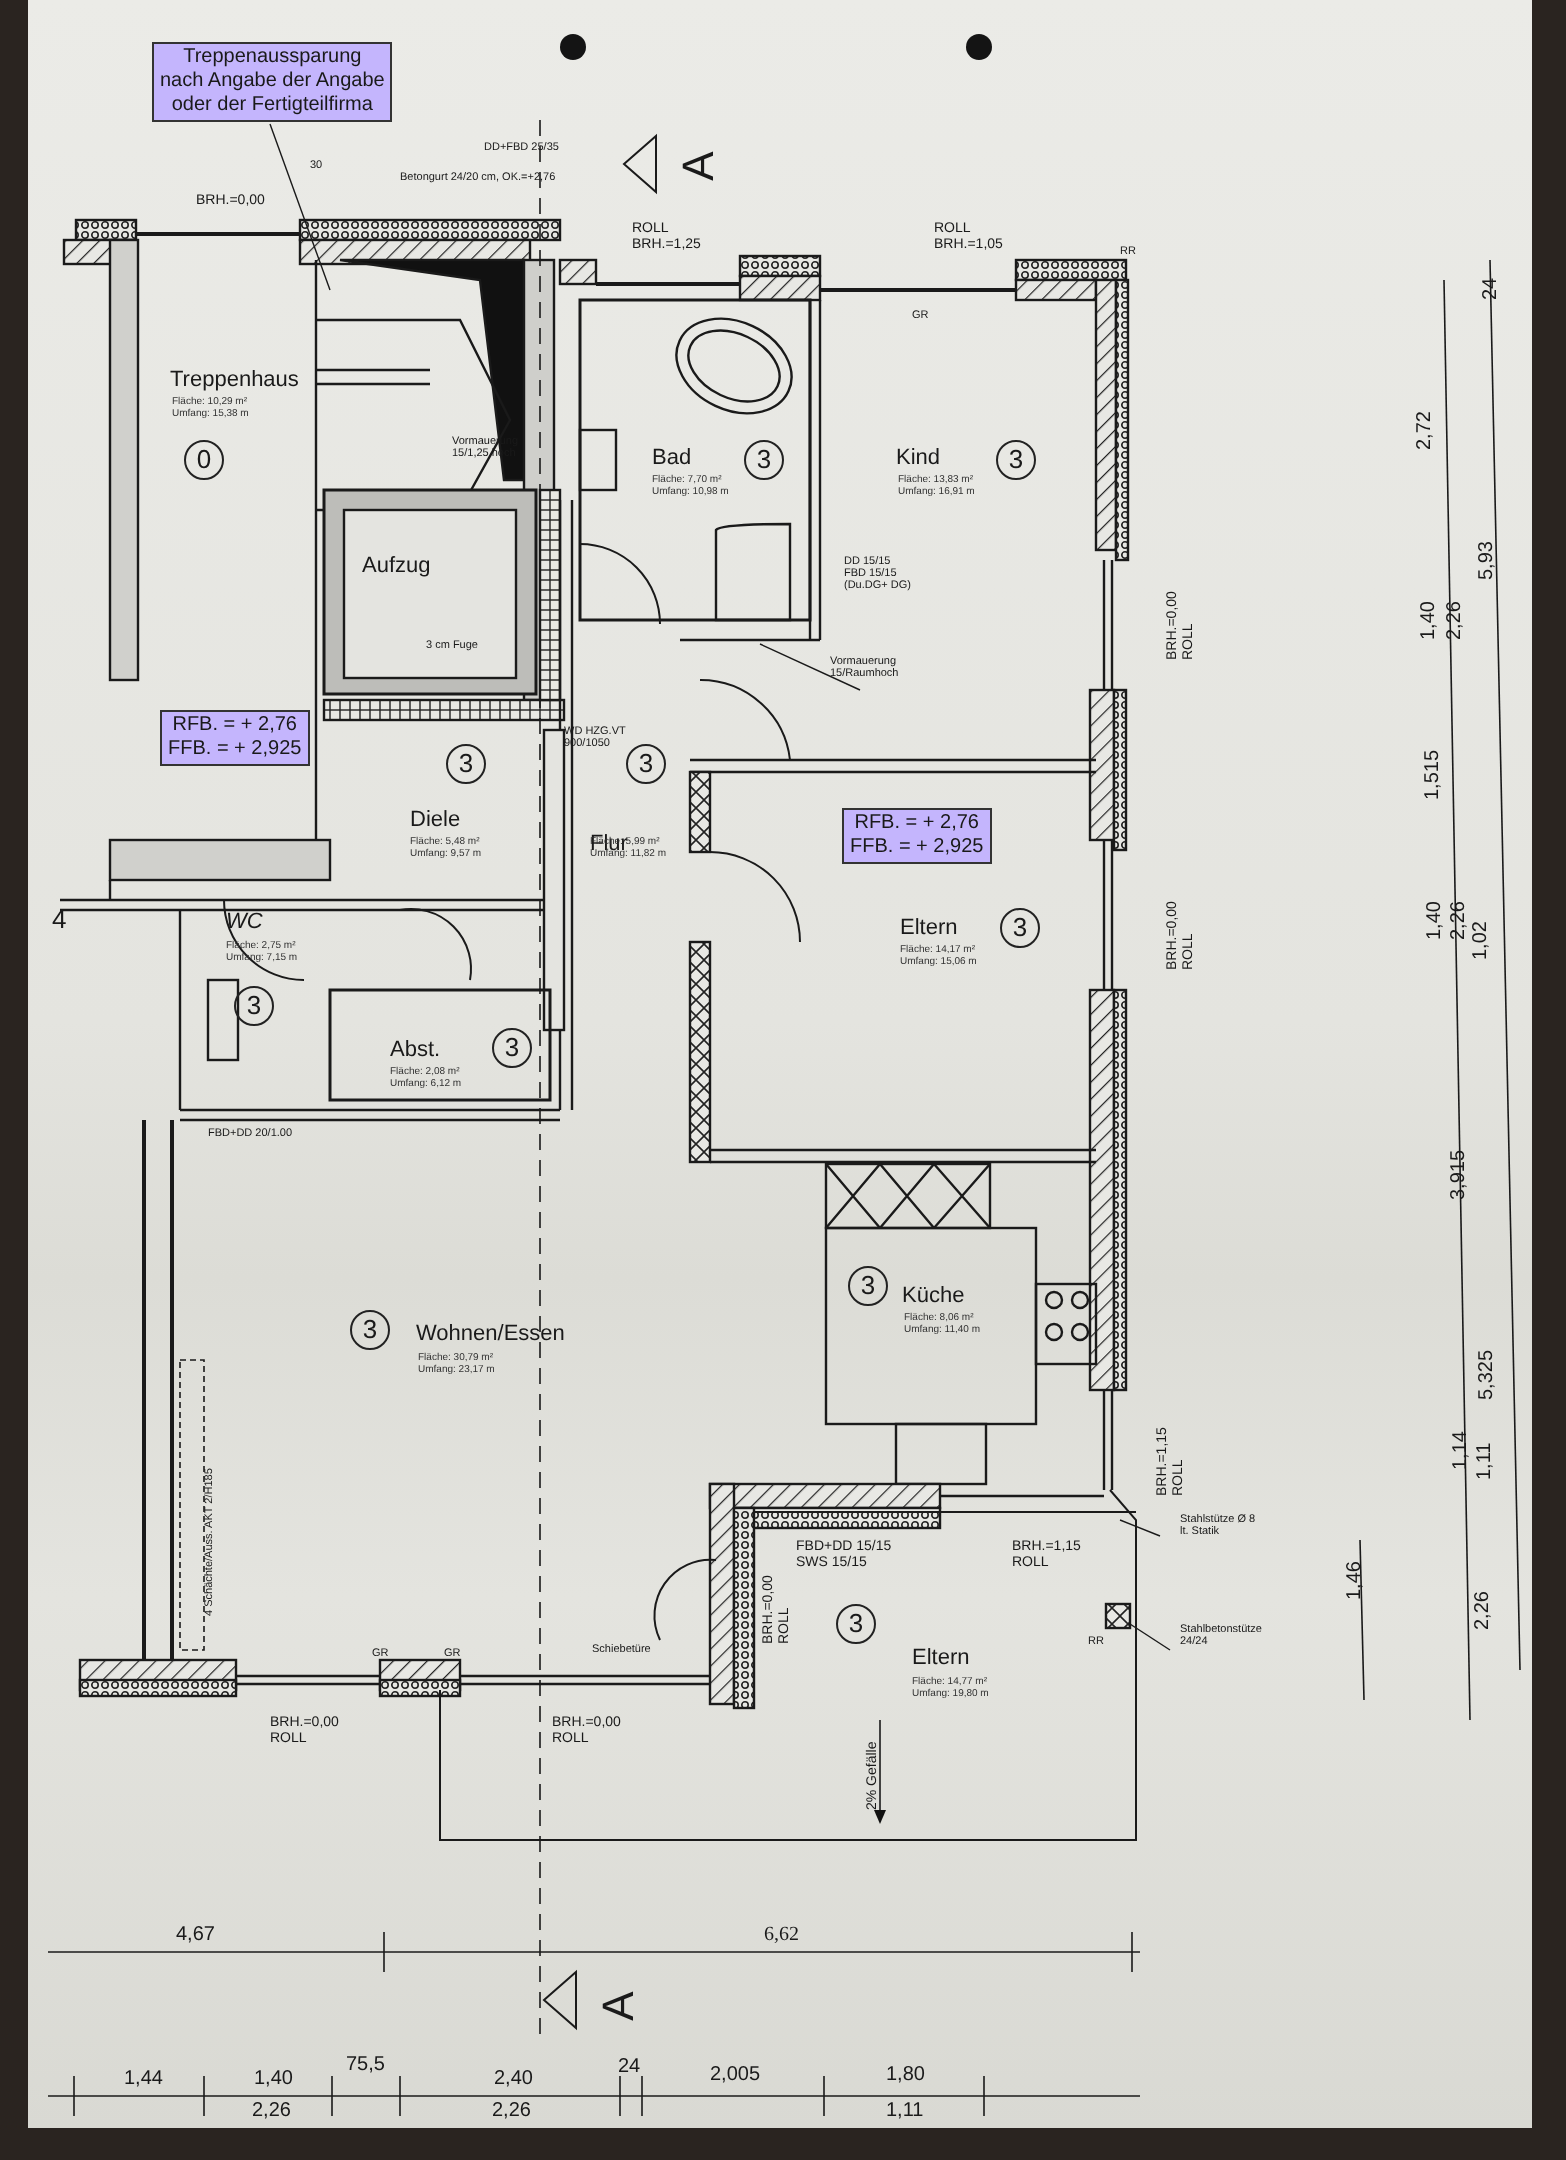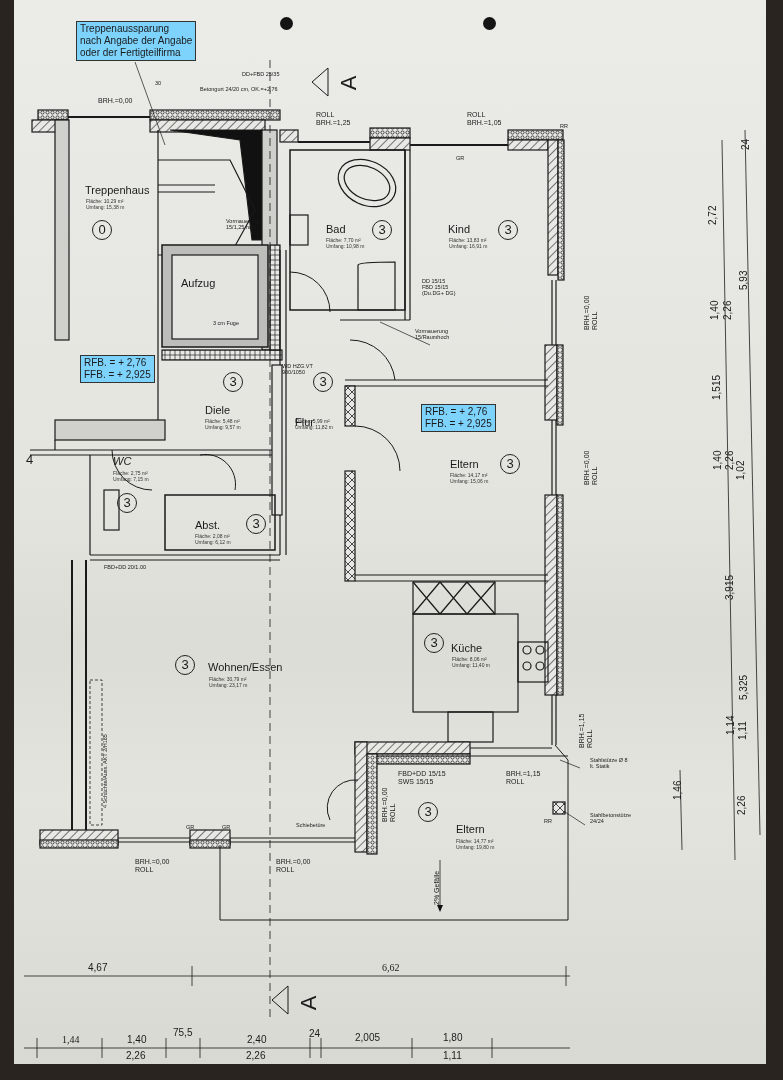--- a/index.html
+++ b/index.html
@@ -8,21 +8,21 @@
     background-image:linear-gradient(180deg,#ebebe7 0%,#e4e4df 48%,#dcdcd6 60%,#e4e4df 75%,#d9d9d3 100%);}
   .hole{position:absolute;width:13px;height:13px;border-radius:50%;background:#141414;}
   .abs{position:absolute;}
   .room-name{position:absolute;font-size:11px;white-space:nowrap;}
   .room-meta{position:absolute;font-size:5px;line-height:6px;white-space:nowrap;color:#333;}
   .circle{position:absolute;width:18px;height:18px;border:1px solid #222;border-radius:50%;font-size:13px;line-height:18px;text-align:center;}
   .lbl{position:absolute;font-size:7px;white-space:nowrap;line-height:8px;}
   .lbl-s{position:absolute;font-size:5.5px;white-space:nowrap;line-height:6px;}
   .dim{position:absolute;font-size:10px;white-space:nowrap;}
   .vert{transform:rotate(-90deg);transform-origin:left top;}
-  .box{position:absolute;border:1px solid #333;background:#7dd3fc;font-size:10px;line-height:12px;padding:1px 3px;white-space:nowrap;}
+  .box{position:absolute;border:1px solid #333;background:#c4b5fd;font-size:10px;line-height:12px;padding:1px 3px;white-space:nowrap;text-align:center;}
   svg{position:absolute;left:0;top:0;}
 </style>
 </head>
 <body>
 
 <div id="sheet">
   <div class="hole" style="left:266px;top:17px;"></div>
   <div class="hole" style="left:469px;top:17px;"></div>
 </div>
 
@@ -373,21 +373,21 @@
   </div>
 <div class="lbl vert" style="left:381px;top:822px;">
     <div>BRH.=0,00</div>
     <div>ROLL</div>
   </div>
 <div class="lbl vert" style="left:433px;top:905px;">2% Gefälle</div>
 <div class="lbl-s vert" style="left:102px;top:808px;">4 Schächte/Auss. AKT 2/H185</div>
 
 <div class="dim" style="left:88px;top:962px;">4,67</div>
 <div class="dim" style="left:382px;top:962px;font-family:Liberation Serif, serif;">6,62</div>
-<div class="dim" style="left:62px;top:1034px;font-family:Liberation Serif, serif;">1,44</div>
+<div class="dim" style="left:62px;top:1034px;">1,44</div>
 <div class="dim" style="left:127px;top:1034px;">1,40</div>
 <div class="dim" style="left:173px;top:1027px;">75,5</div>
 <div class="dim" style="left:247px;top:1034px;">2,40</div>
 <div class="dim" style="left:309px;top:1028px;">24</div>
 <div class="dim" style="left:355px;top:1032px;text-align:center;">2,005</div>
 <div class="dim" style="left:443px;top:1032px;">1,80</div>
 <div class="dim" style="left:126px;top:1050px;">2,26</div>
 <div class="dim" style="left:246px;top:1050px;">2,26</div>
 <div class="dim" style="left:443px;top:1050px;">1,11</div>
 

